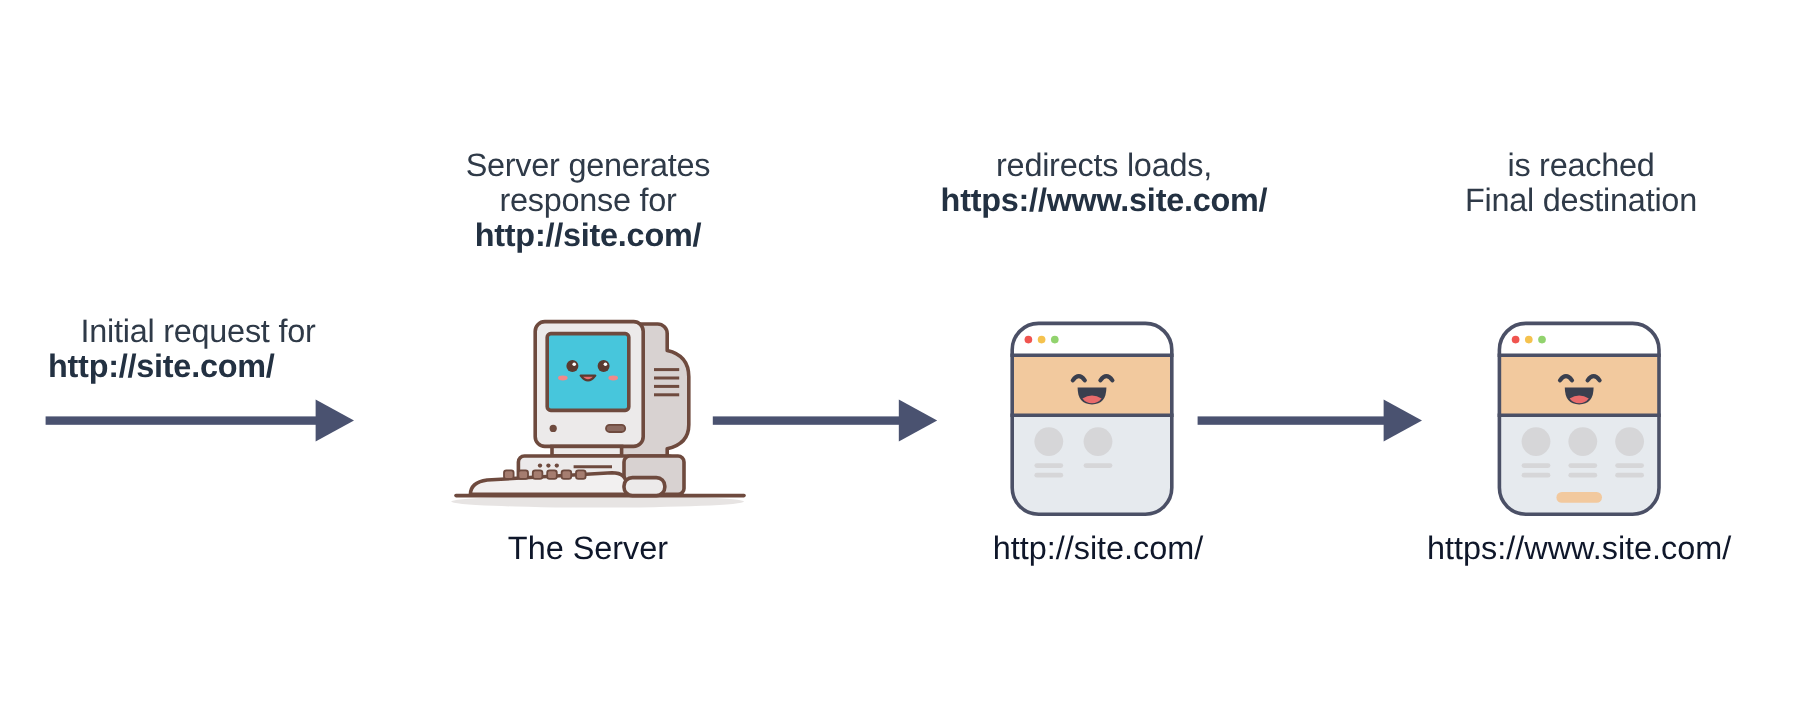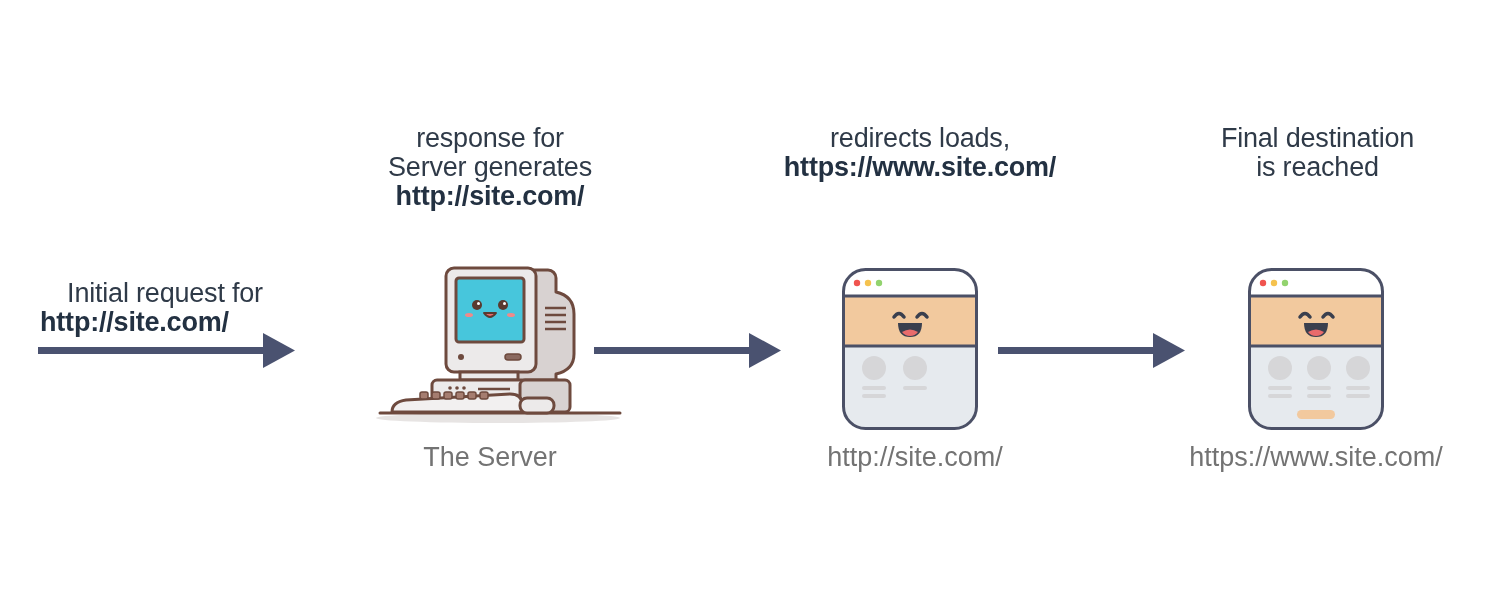--- a/index.html
+++ b/index.html
@@ -1,45 +1,45 @@
 <!DOCTYPE html>
 <html><head>
 <meta charset="utf-8">
 <style>
   html, body { margin:0; padding:0; background:#ffffff; }
   body { width:1500px; height:600px; position:relative; overflow:hidden;
          font-family:"Liberation Sans", "DejaVu Sans", sans-serif; color:#2a3340; }
   .caption { position:absolute; text-align:center; font-size:27px; line-height:29px; color:#2f3a48; font-weight:normal; letter-spacing:-0.2px; }
   .caption b { font-weight:bold; color:#233142; display:block; }
   .caption span { display:block; }
-  .label { position:absolute; text-align:center; font-size:27px; color:#737373; }
+  .label { position:absolute; text-align:center; font-size:27px; color:#0f172a; }
   svg { position:absolute; overflow:visible; }
 </style>
 </head>
 <body>
 
-<div class="caption" style="left:40px; top:262px; width:250px;margin-top:17px;">
+<div class="caption" style="left:40px; top:262px; width:250px;">
   <span>Initial request for</span>
   <b style="text-align:left;">http://site.com/</b>
 </div>
 
 <div class="caption" style="left:360px; top:124px; width:260px;">
+  <span>Server generates</span>
   <span>response for</span>
-  <span>Server generates</span>
   <b>http://site.com/</b>
 </div>
 
 <div class="caption" style="left:750px; top:124px; width:340px;">
   <span>redirects loads,</span>
   <b>https://www.site.com/</b>
 </div>
 
 <div class="caption" style="left:1185px; top:124px; width:265px;">
+  <span>is reached</span>
   <span>Final destination</span>
-  <span>is reached</span>
 </div>
 
 <svg style="left:38px; top:330px;" width="260" height="40">
   <rect x="0" y="17" width="230" height="7" fill="#4a5270"></rect>
   <polygon points="225,3 257,20.5 225,38" fill="#4a5270"></polygon>
 </svg>
 <svg style="left:594px; top:330px;" width="190" height="40">
   <rect x="0" y="17" width="160" height="7" fill="#4a5270"></rect>
   <polygon points="155,3 187,20.5 155,38" fill="#4a5270"></polygon>
 </svg>

